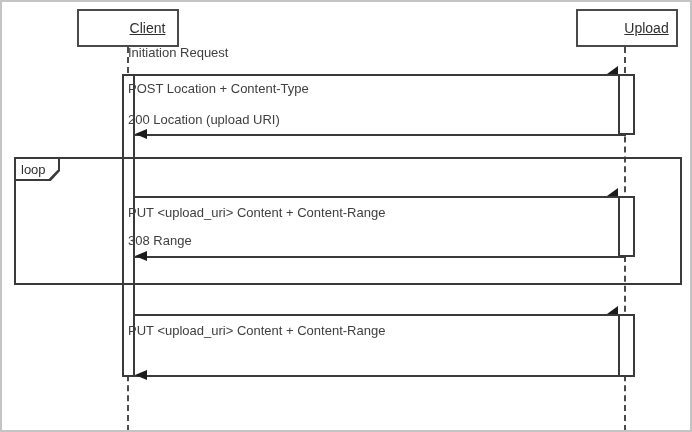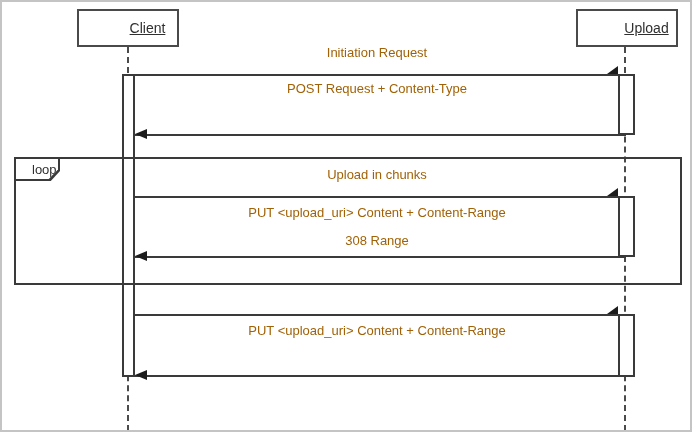--- a/index.html
+++ b/index.html
@@ -43,39 +43,39 @@
   .arrow-right {
     position:absolute; left:605px; width:11px; height:8px; background:#1c1c1c;
     clip-path:polygon(0 100%, 100% 100%, 100% 0);
   }
   .arrow-left {
     position:absolute; left:133px; width:12px; height:10px; background:#1c1c1c;
     clip-path:polygon(100% 0, 100% 100%, 0 50%);
   }
   
   .msg-label {
-    position:absolute; left:126px; width:498px; text-align:center;
-    font-size:13px; line-height:15px; color:#a16207; white-space:nowrap;
+    position:absolute; left:126px; width:498px; 
+    font-size:13px; line-height:15px; color:#404040; white-space:nowrap;
   }
   
   .loop-box {
     position:absolute; left:12px; top:155px; width:668px; height:128px;
     box-sizing:border-box; border:2px solid #3a3a3a; background:transparent;
   }
   .frag-tab-outer {
     position:absolute; left:12px; top:155px; width:46px; height:24px;
     background:#3a3a3a;
     clip-path:polygon(0 0, 100% 0, 100% 58%, 80% 100%, 0 100%);
   }
   .frag-tab-inner {
     position:absolute; left:14px; top:157px; width:42px; height:20px;
     background:#ffffff;
     clip-path:polygon(0 0, 100% 0, 100% 52%, 78% 100%, 0 100%);
     display:flex; align-items:center;
-    font-size:13px; padding-left:16px; box-sizing:border-box; color:#2f2f2f;
+    font-size:13px; padding-left:5px; box-sizing:border-box; color:#2f2f2f;
   }
 </style>
 </head>
 <body>
 
 <div class="frame">
 
   <div class="lifeline lifeline-client"></div>
   <div class="lifeline lifeline-server"></div>
 
@@ -92,23 +92,23 @@
   <div class="activation act-server-3"></div>
 
   <div class="arrow-right" style="top:64px"></div>
   <div class="arrow-right" style="top:186px"></div>
   <div class="arrow-right" style="top:304px"></div>
   <div class="arrow-left" style="top:127px"></div>
   <div class="arrow-left" style="top:249px"></div>
   <div class="arrow-left" style="top:368px"></div>
 
   <div class="msg-label" style="top:43px">Initiation Request</div>
-  <div class="msg-label" style="top:79px">POST Request + Content-Type</div>
+  <div class="msg-label" style="top:79px">POST Location + Content-Type</div>
+  <div class="msg-label" style="top:110px">200 Location (upload URI)</div>
 
-  <div class="msg-label" style="top:165px">Upload in chunks</div>
   <div class="msg-label" style="top:203px">PUT &lt;upload_uri&gt; Content + Content-Range</div>
   <div class="msg-label" style="top:231px">308 Range</div>
 
   <div class="msg-label" style="top:321px">PUT &lt;upload_uri&gt; Content + Content-Range</div>
 
   <div class="loop-box"></div>
   <div class="frag-tab-outer"></div>
   <div class="frag-tab-inner">loop</div>
 
   <div class="actor actor-client">

